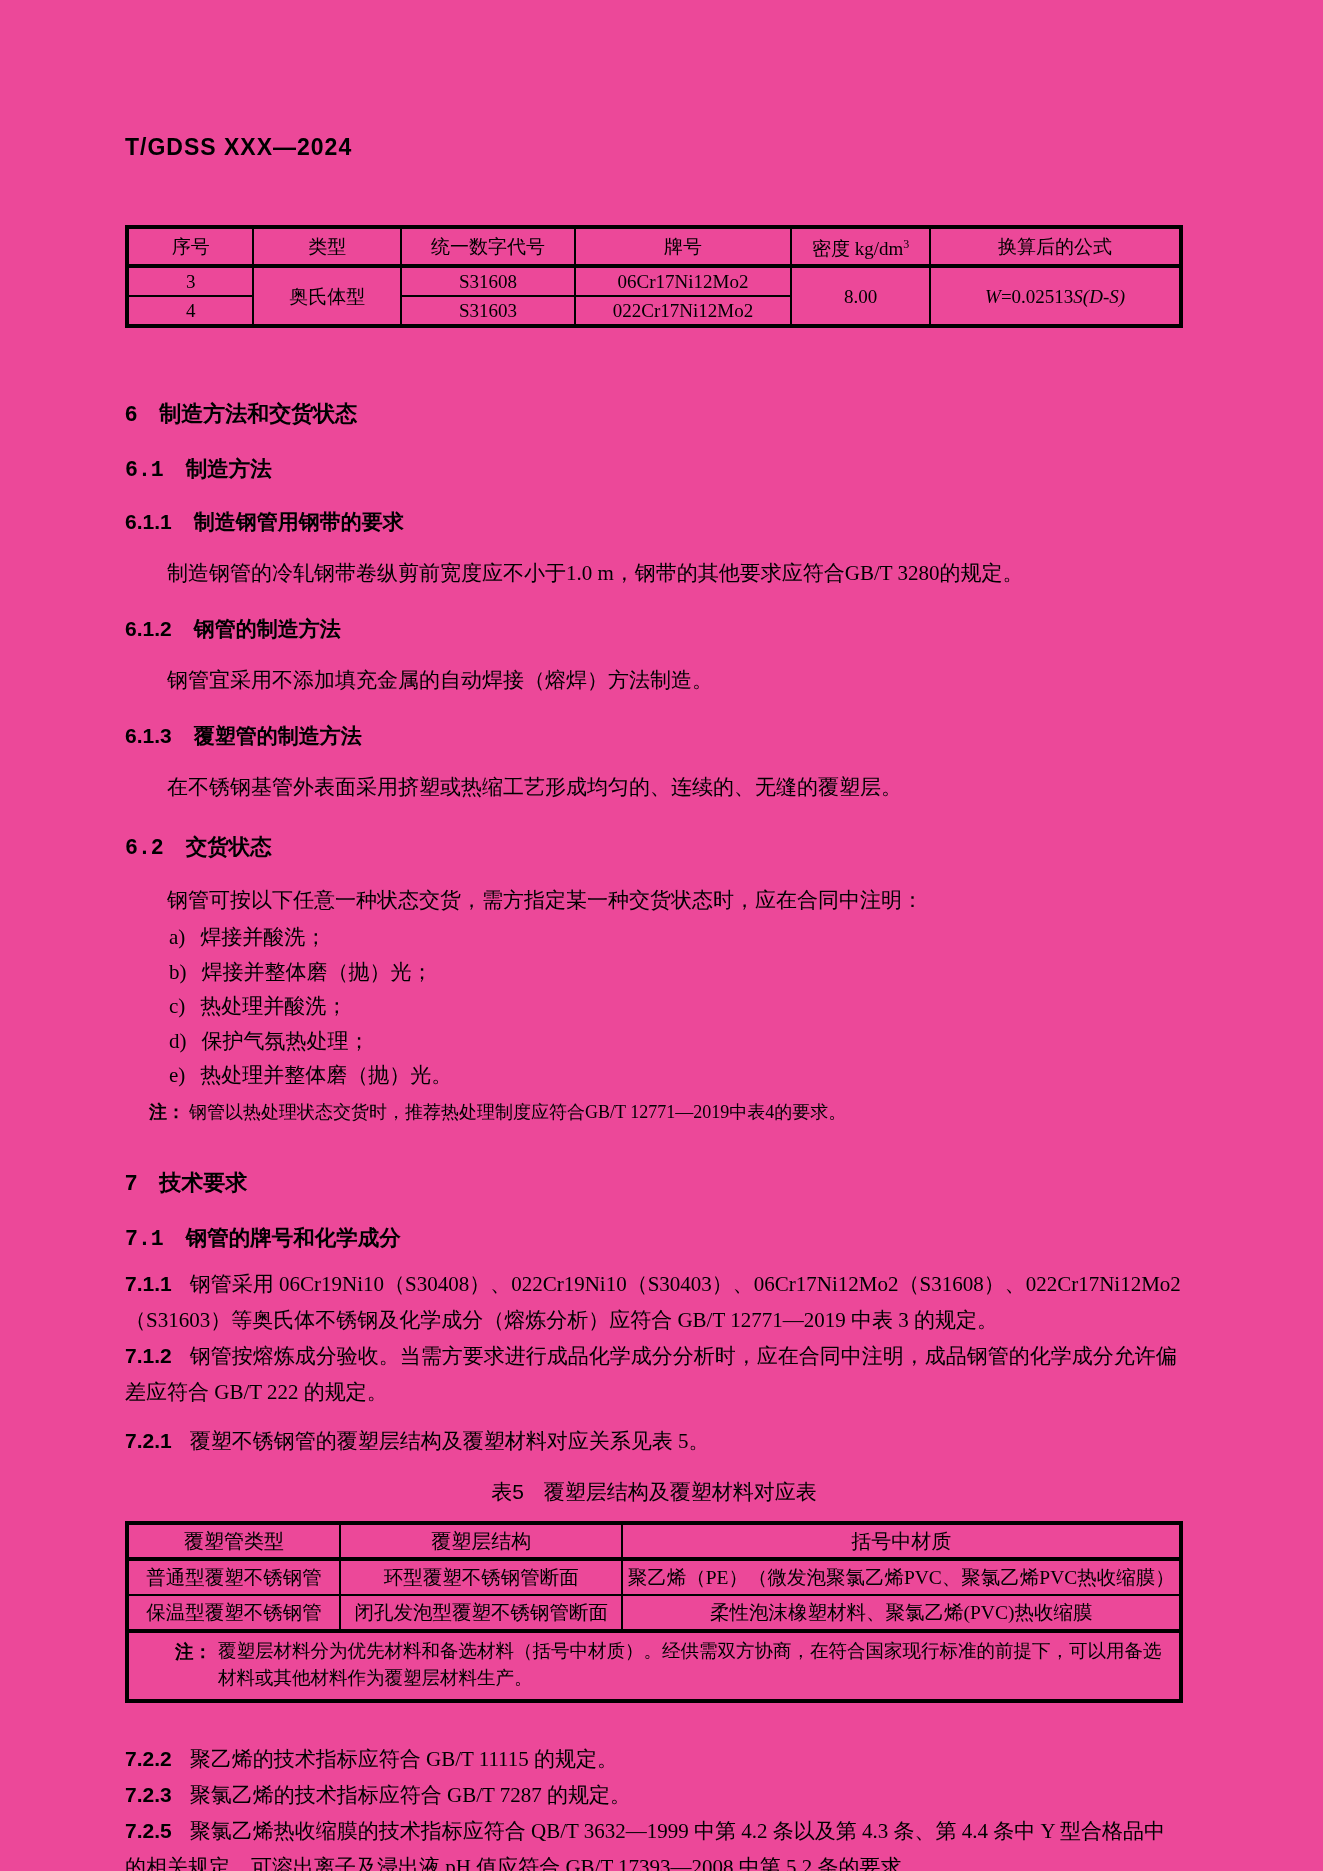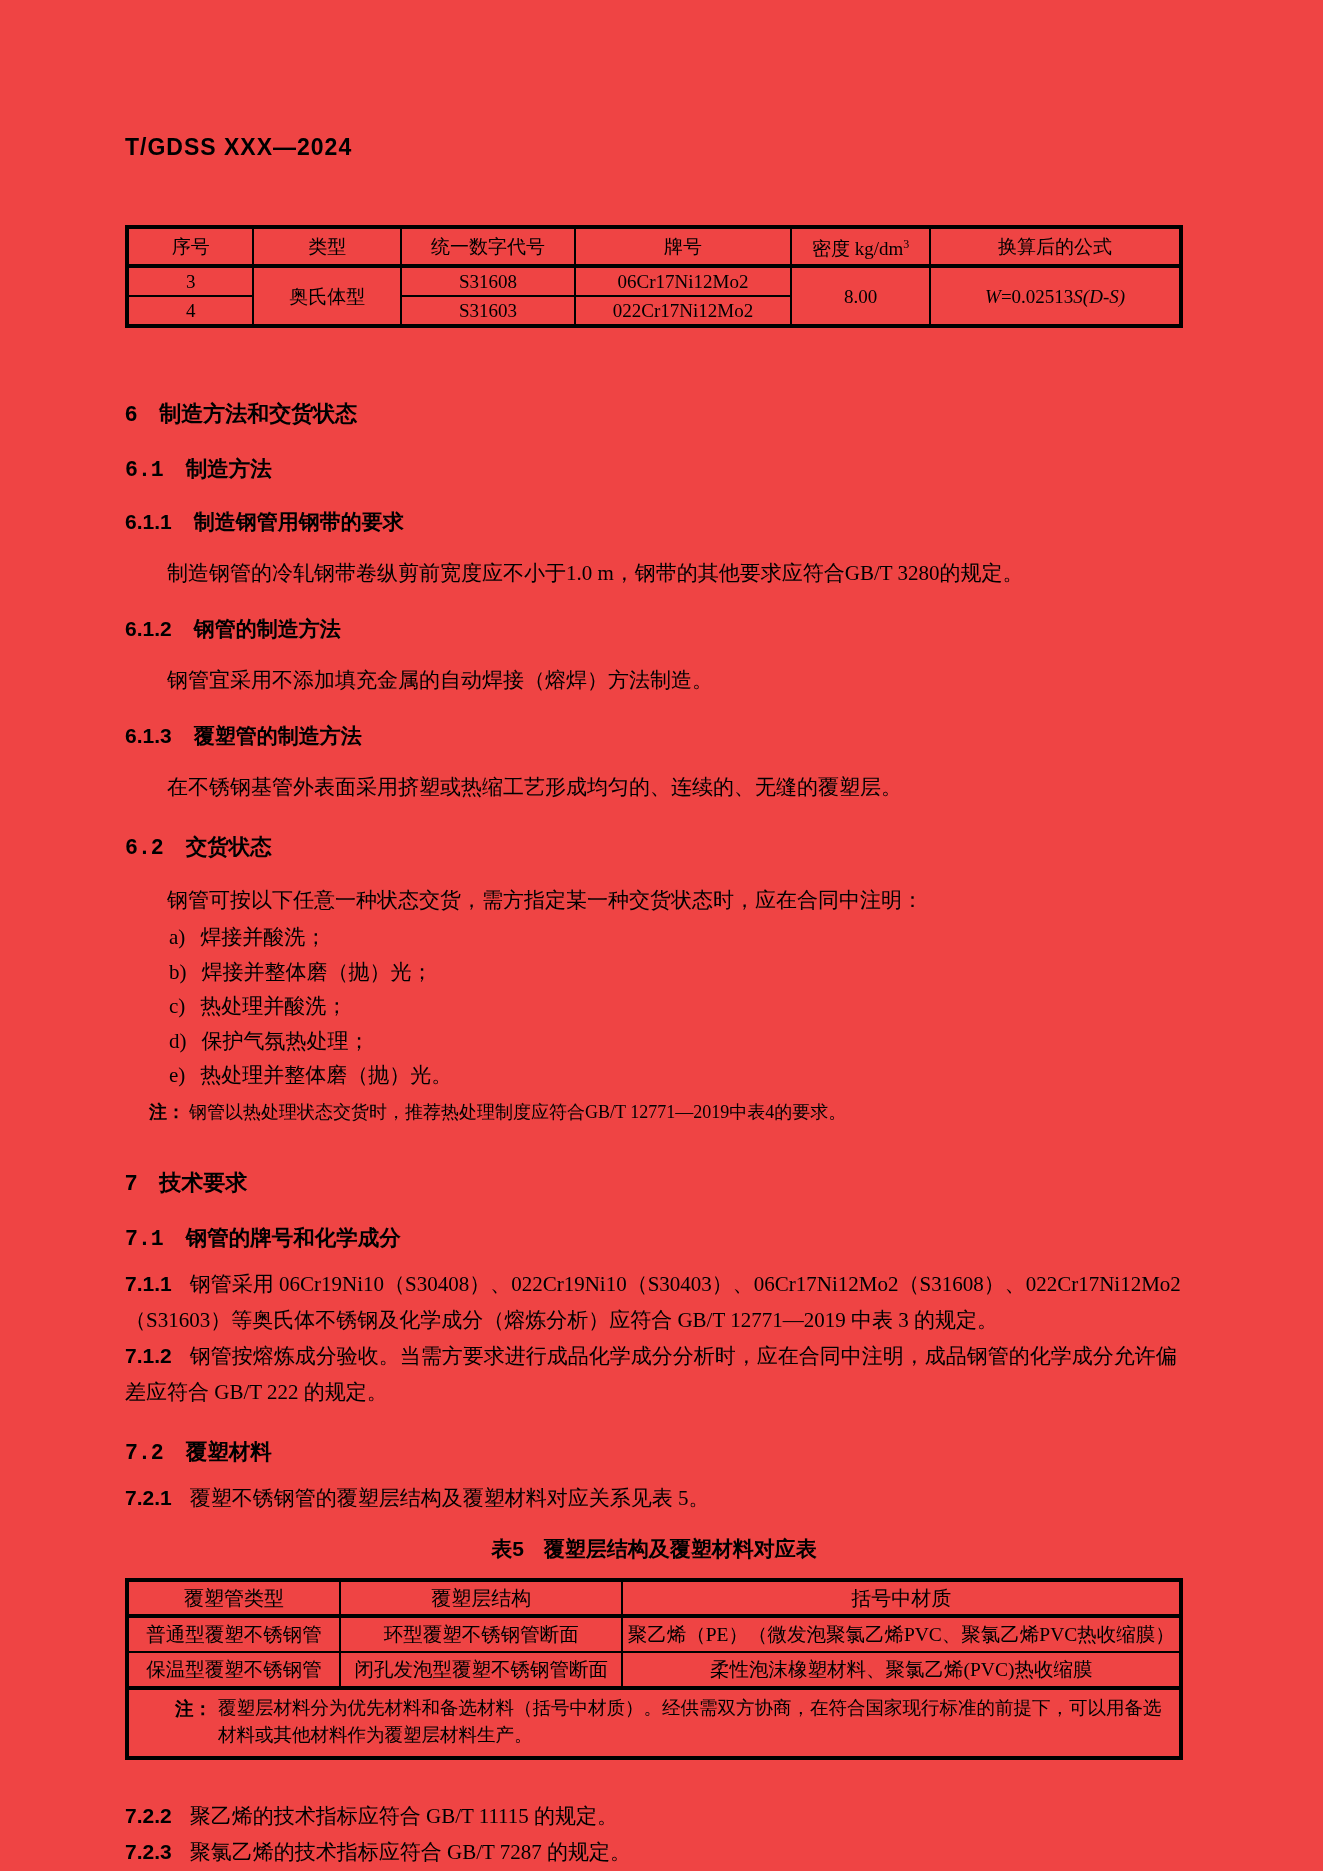--- a/index.html
+++ b/index.html
@@ -1,20 +1,20 @@
 <!DOCTYPE html>
 <html><head>
 <meta charset="utf-8">
 <style>
   html,body { margin:0; padding:0; background:#e8e8e8; }
   .page {
     position:relative;
     width:1323px; height:1871px;
     margin:0 auto;
-    background:#ef4444;
+    background:#ec4899;
     box-sizing:border-box;
     padding:134px 140px 0 125px;
     color:#000;
     font-family:"Liberation Serif","DejaVu Serif",serif;
     font-size:21px;
   }
 
   
   .doc-code {
     font-family:"Liberation Sans","DejaVu Sans",sans-serif;
@@ -98,21 +98,21 @@
     font-size:18px;
     line-height:30px;
   }
   .small-note .notelabel { margin-right:4px; font-size:18px; }
 
   
   .t5cap {
     margin-top:18px;
     text-align:center;
     font-family:"Liberation Sans","DejaVu Sans",sans-serif;
-    font-weight:700;
+    font-weight:400;
     font-size:21px;
     line-height:30px;
   }
   .t5cap .capTitle { margin-left:20px; }
 </style>
 </head>
 <body>
 
 <div class="page">
 
@@ -200,23 +200,20 @@
 
   <div class="h h2">
     <span class="hnum">7.1</span><span>钢管的牌号和化学成分</span>
   </div>
 
   <div class="clauses">
     <p class="clause"><span class="cnum">7.1.1</span><span>钢管采用 06Cr19Ni10（S30408）、022Cr19Ni10（S30403）、06Cr17Ni12Mo2（S31608）、022Cr17Ni12Mo2（S31603）等奥氏体不锈钢及化学成分（熔炼分析）应符合 GB/T 12771—2019 中表 3 的规定。</span></p>
     <p class="clause"><span class="cnum">7.1.2</span><span>钢管按熔炼成分验收。当需方要求进行成品化学成分分析时，应在合同中注明，成品钢管的化学成分允许偏差应符合 GB/T 222 的规定。</span></p>
   </div>
 
-  <div class="h h2">
-    <span class="hnum">7.2</span><span>覆塑材料</span>
-  </div>
 
   <div class="clauses">
     <p class="clause"><span class="cnum">7.2.1</span><span>覆塑不锈钢管的覆塑层结构及覆塑材料对应关系见表 5。</span></p>
   </div>
 
   <div class="t5cap">
     <span>表5</span><span class="capTitle">覆塑层结构及覆塑材料对应表</span>
   </div>
 
   <table class="t5">

